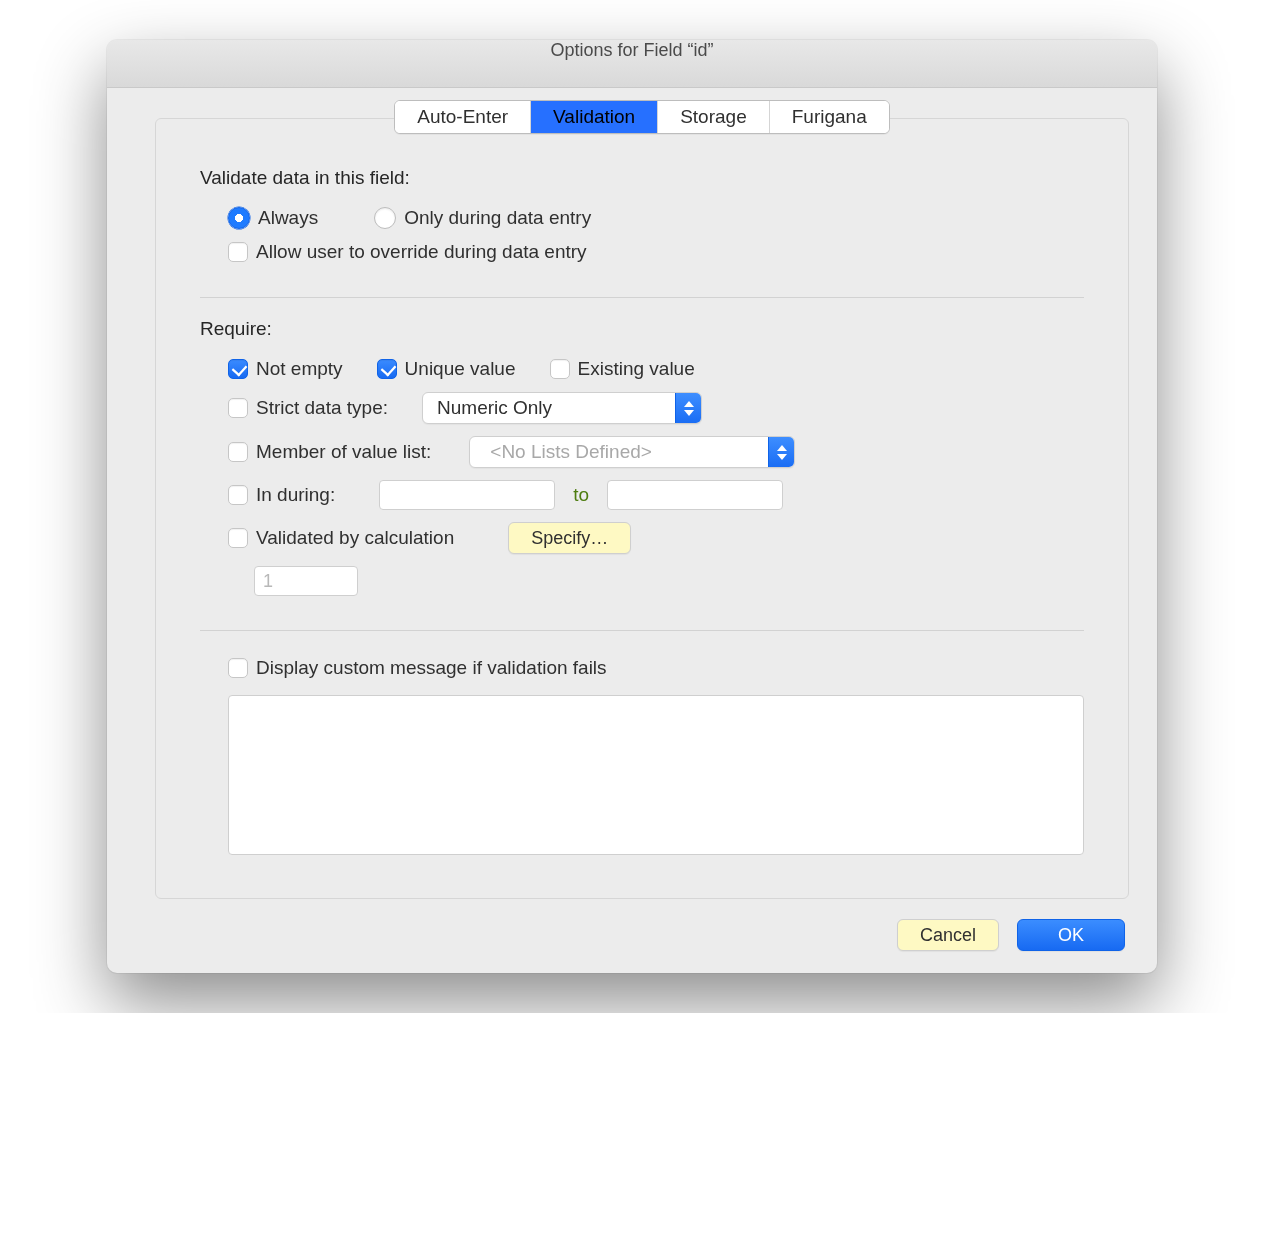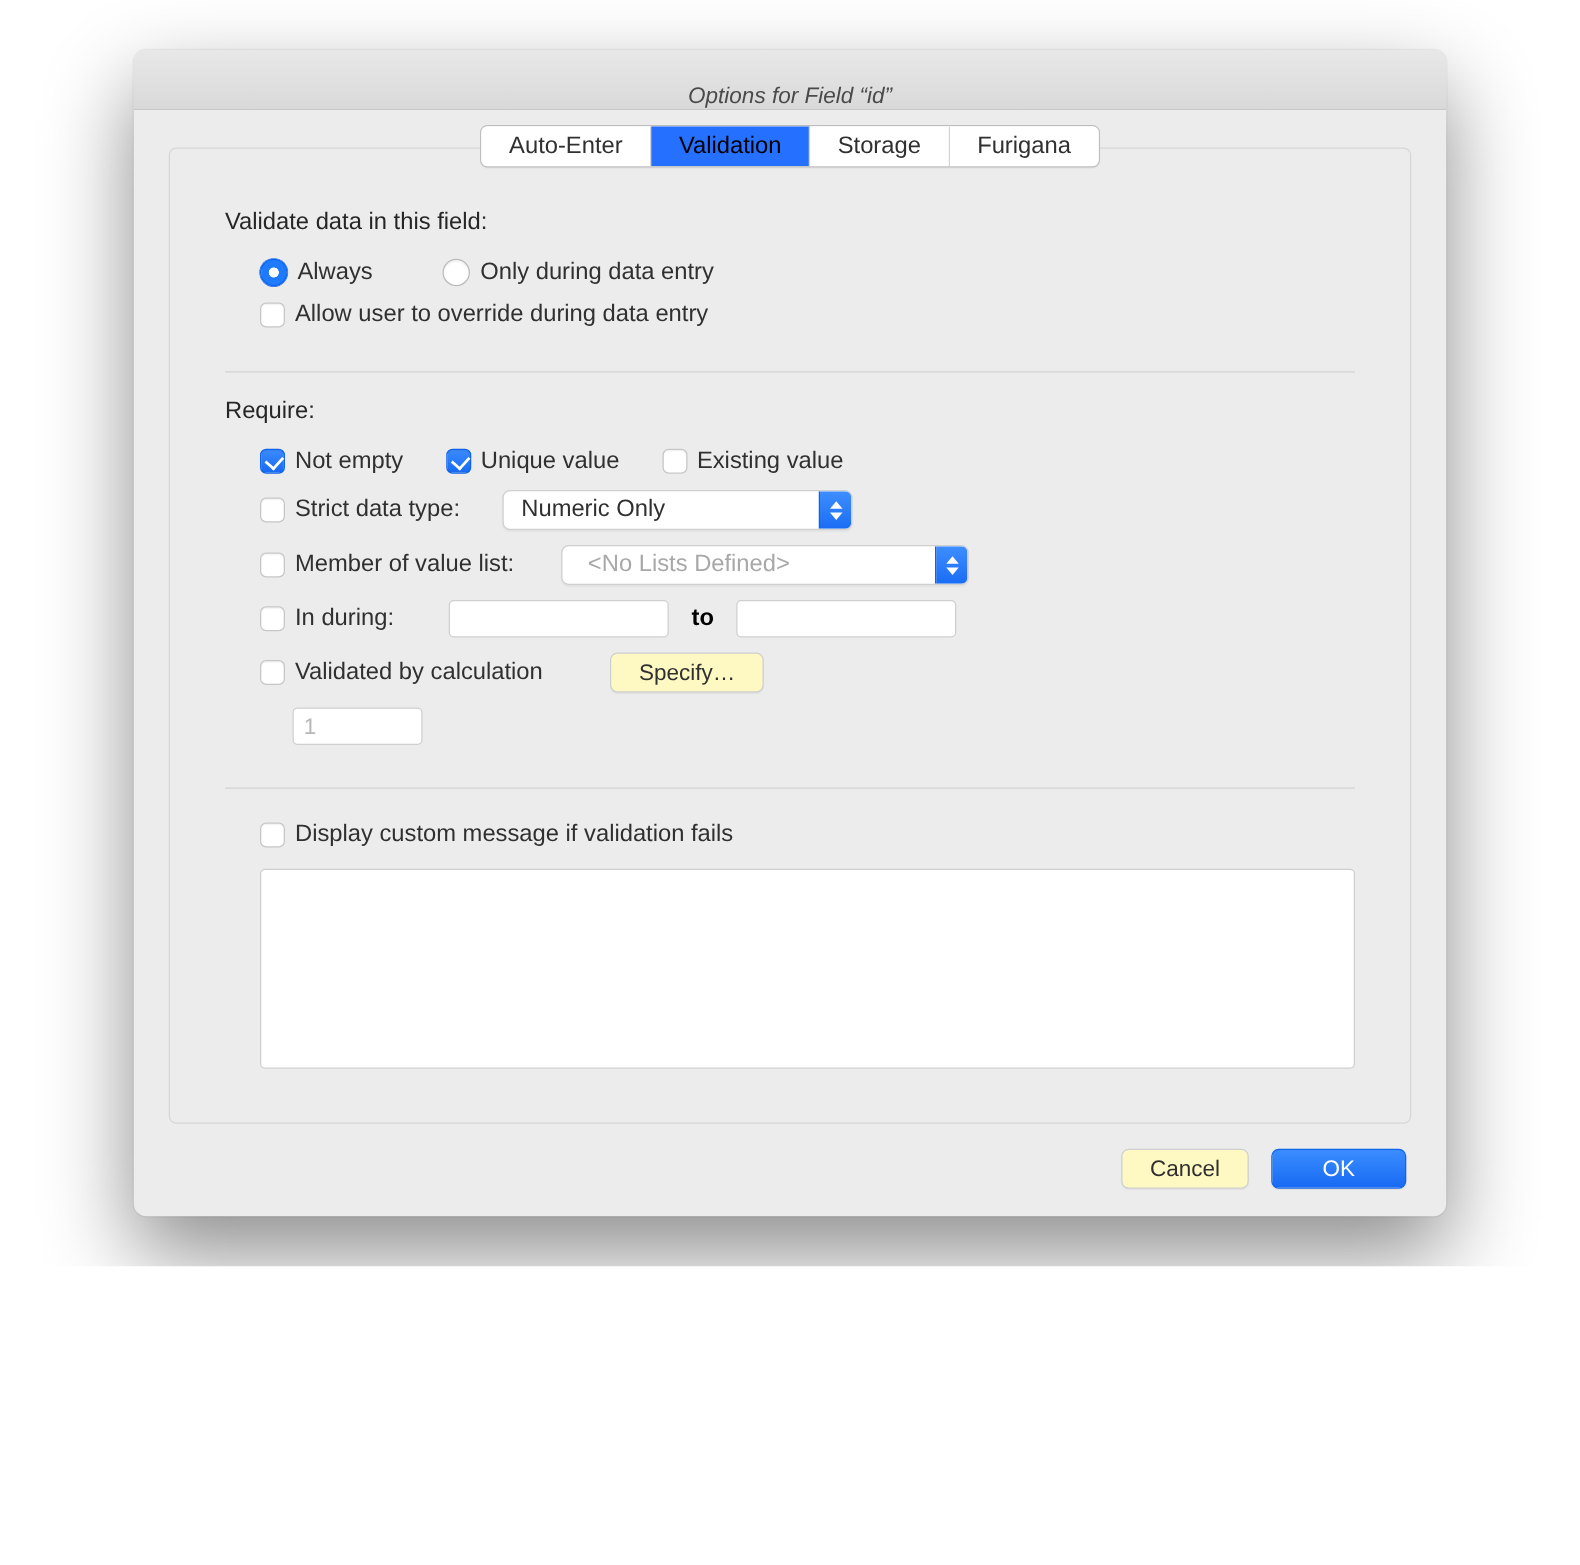--- a/index.html
+++ b/index.html
@@ -20,28 +20,28 @@
       background: #ececec;
       border-radius: 10px;
       box-shadow: 0 30px 70px rgba(0,0,0,0.45), 0 0 0 1px rgba(0,0,0,0.05);
       overflow: hidden;
     }
     .titlebar {
       height: 48px;
       background: linear-gradient(#e8e8e8, #d9d9d9);
       border-bottom: 1px solid #c9c9c9;
       display: flex;
-      align-items: flex-end;
+      align-items: flex-start;
       justify-content: center;
       font-size: 18px;
       color: #4a4a4a;
-      font-style: italic;
     }
     .content {
       padding: 0 28px 22px 28px;
+      margin-left: 20px;
     }
     .tabs-wrap {
       display: flex;
       justify-content: center;
       position: relative;
       top: 12px;
       z-index: 2;
     }
     .tabs {
       display: inline-flex;
@@ -175,21 +175,21 @@
       height: 30px;
       background: #fff;
       border: 1px solid #cfcfcf;
       border-radius: 4px;
       font-size: 18px;
       padding: 0 8px;
       color: #303030;
     }
     .textin.sm { width: 176px; }
     .textin.xs { width: 104px; color:#b8b8b8; }
-    .to { color: #000000; font-size: 19px; padding: 0 6px; font-weight: bold; }
+    .to { color: #4d7c0f; font-size: 19px; padding: 0 6px; }
     .btn {
       height: 32px;
       padding: 0 22px;
       background: #fef9c3;
       border: 1px solid #cfcfcf;
       border-radius: 6px;
       font-size: 18px;
       color: #303030;
       box-shadow: 0 1px 1px rgba(0,0,0,0.05);
       cursor: default;

